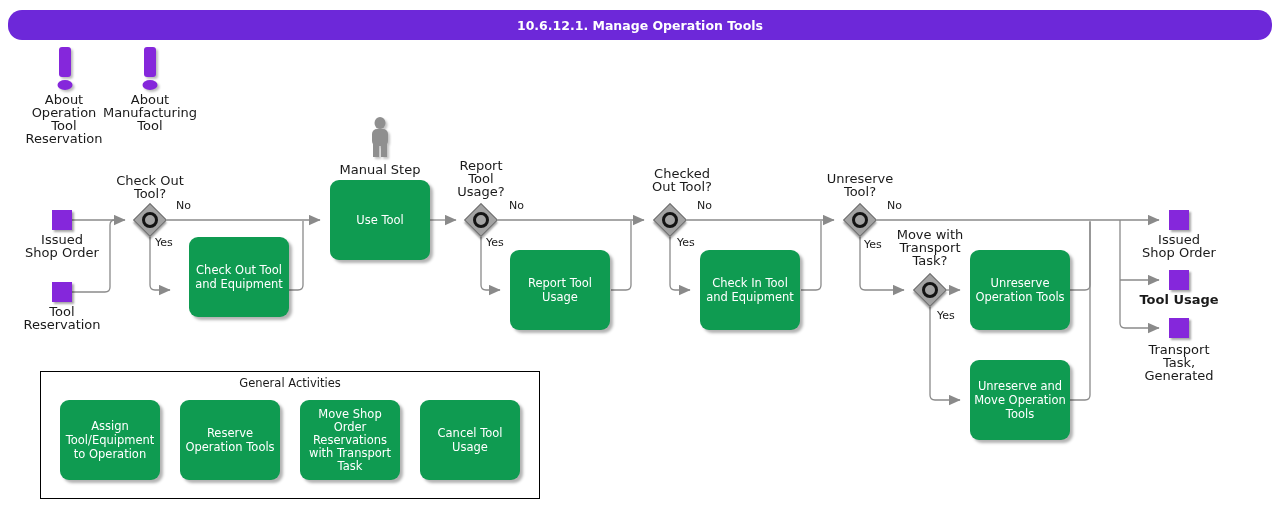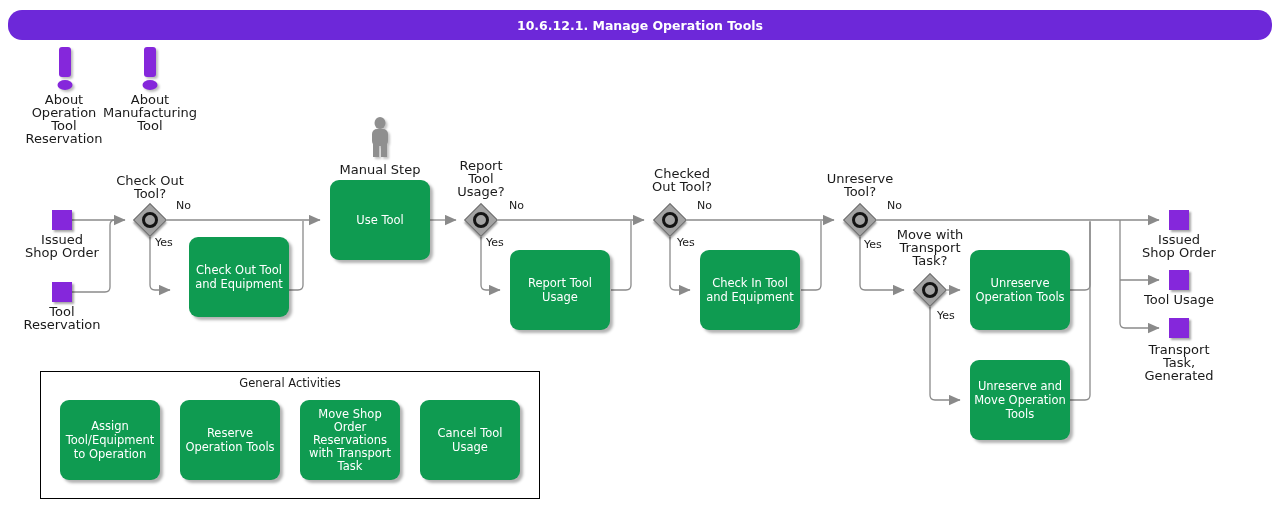--- a/index.html
+++ b/index.html
@@ -169,21 +169,21 @@
     <span>Unreserve and
 Move Operation
 Tools</span>
   </div>
 
   <div class="sq" style="left:1169px;top:210px;"></div>
   <div class="lbl" style="left:1129px;top:233px;width:100px;">Issued
 Shop Order</div>
 
   <div class="sq" style="left:1169px;top:270px;"></div>
-  <div class="lbl" style="left:1129px;top:293px;width:100px;">Tool Usage</div>
+  <div class="lbl" style="left:1129px;top:293px;width:100px;font-weight:bold;">Tool Usage</div>
 
   <div class="sq" style="left:1169px;top:318px;"></div>
   <div class="lbl" style="left:1129px;top:343px;width:100px;">Transport
 Task,
 Generated</div>
 
   <div class="gen">
     <div class="gtitle">General Activities</div>
   </div>
   <div class="act" style="left:60px;top:400px;">

